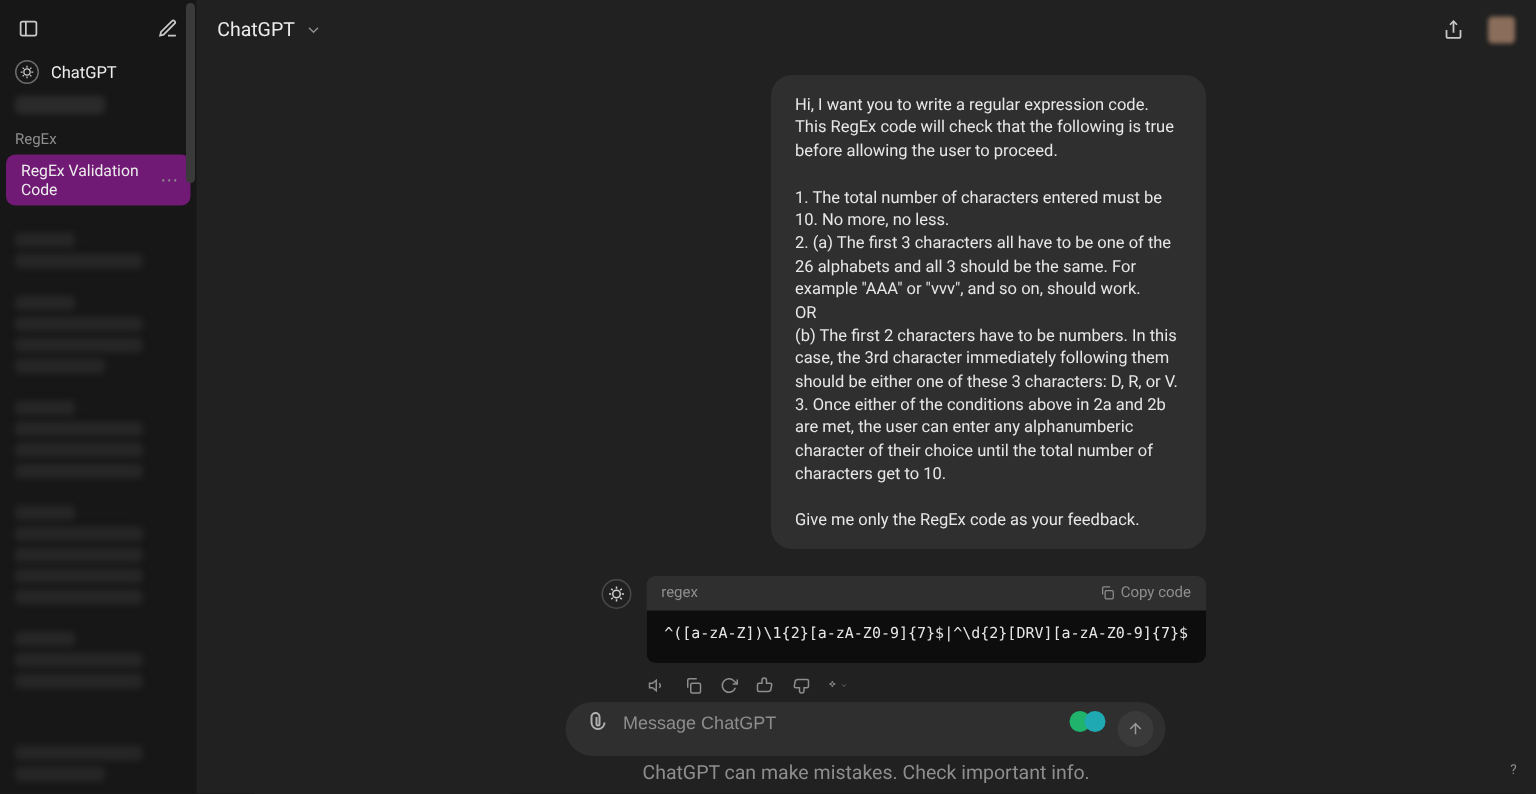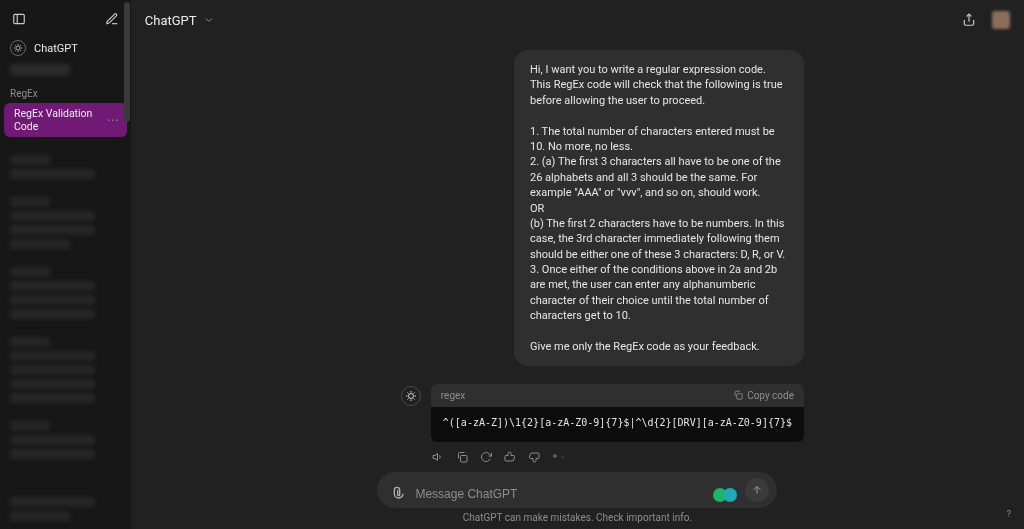--- a/index.html
+++ b/index.html
@@ -196,21 +196,21 @@
   .composer-wrap{
     position:absolute;
     bottom:6px;left:0;right:0;
     display:flex;flex-direction:column;align-items:center;
     gap:4px;
   }
   .composer{
     width:400px;
     background:var(--bubble);
     border-radius:22px;
-    display:flex;align-items:flex-end;
+    display:flex;align-items:flex-start;
     padding:6px 8px 6px 12px;
     gap:8px;
   }
   .composer input{
     flex:1;background:transparent;border:none;outline:none;
     color:var(--text0);font-size:12px;
   }
   .composer input::placeholder{color:var(--text2);}
   .badge{
     display:flex;align-items:center;gap:-2px;
@@ -221,21 +221,21 @@
   }
   .badge-circ.a{background:#1fb36b;}
   .badge-circ.b{background:#1fa9b3;margin-left:-4px;}
   .send-btn{
     width:24px;height:24px;border-radius:50%;
     background:#3a3a3a;
     display:flex;align-items:center;justify-content:center;
     color:#9a9a9a;
   }
   .disclaimer{
-    font-size:10px;color:var(--text2);
+    font-size:13px;color:var(--text2);
   }
   .tiny-q{
     position:absolute;right:8px;bottom:8px;
     width:14px;height:14px;border-radius:50%;
     font-size:9px;color:var(--text2);
     display:flex;align-items:center;justify-content:center;
   }
   svg{display:block;}
 </style>
 </head>

